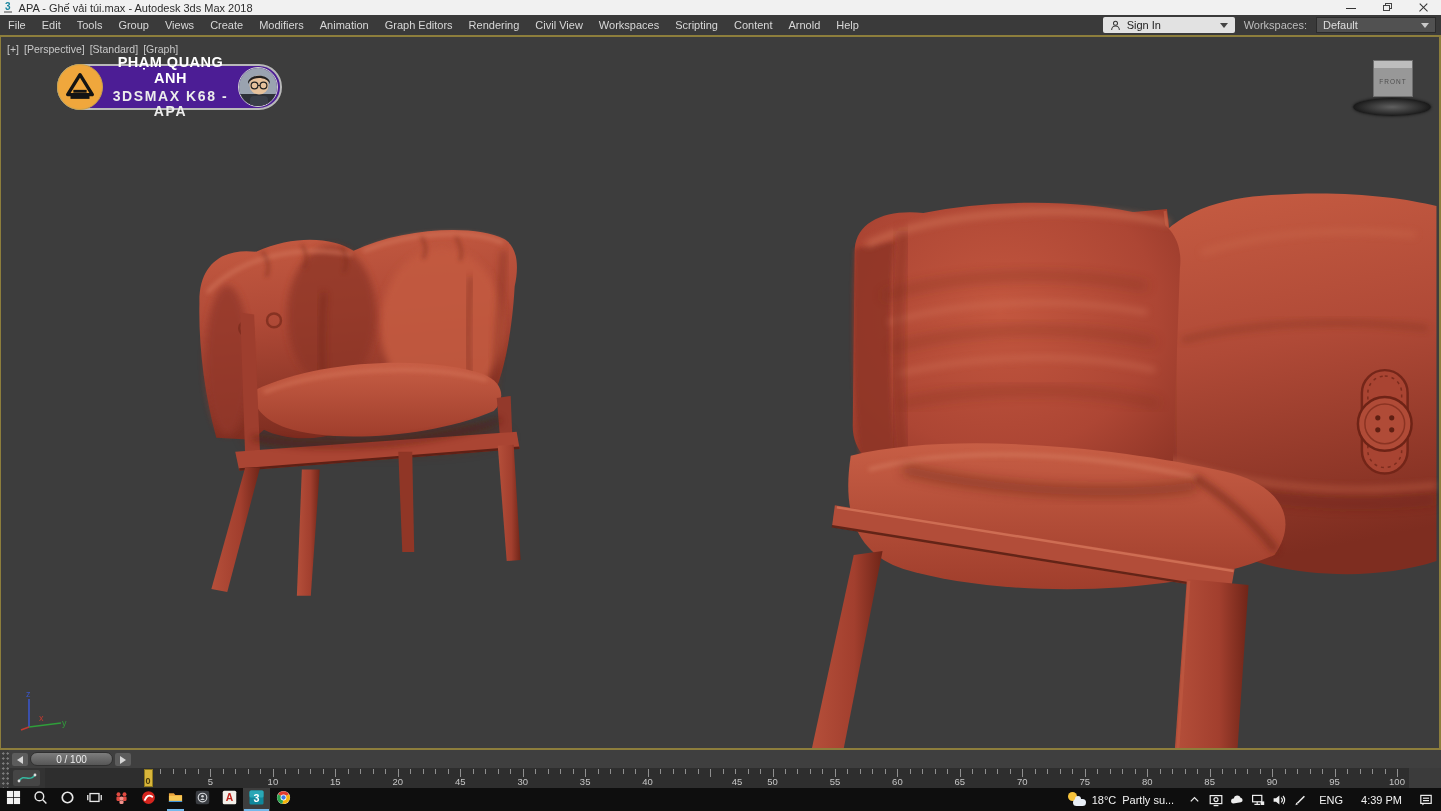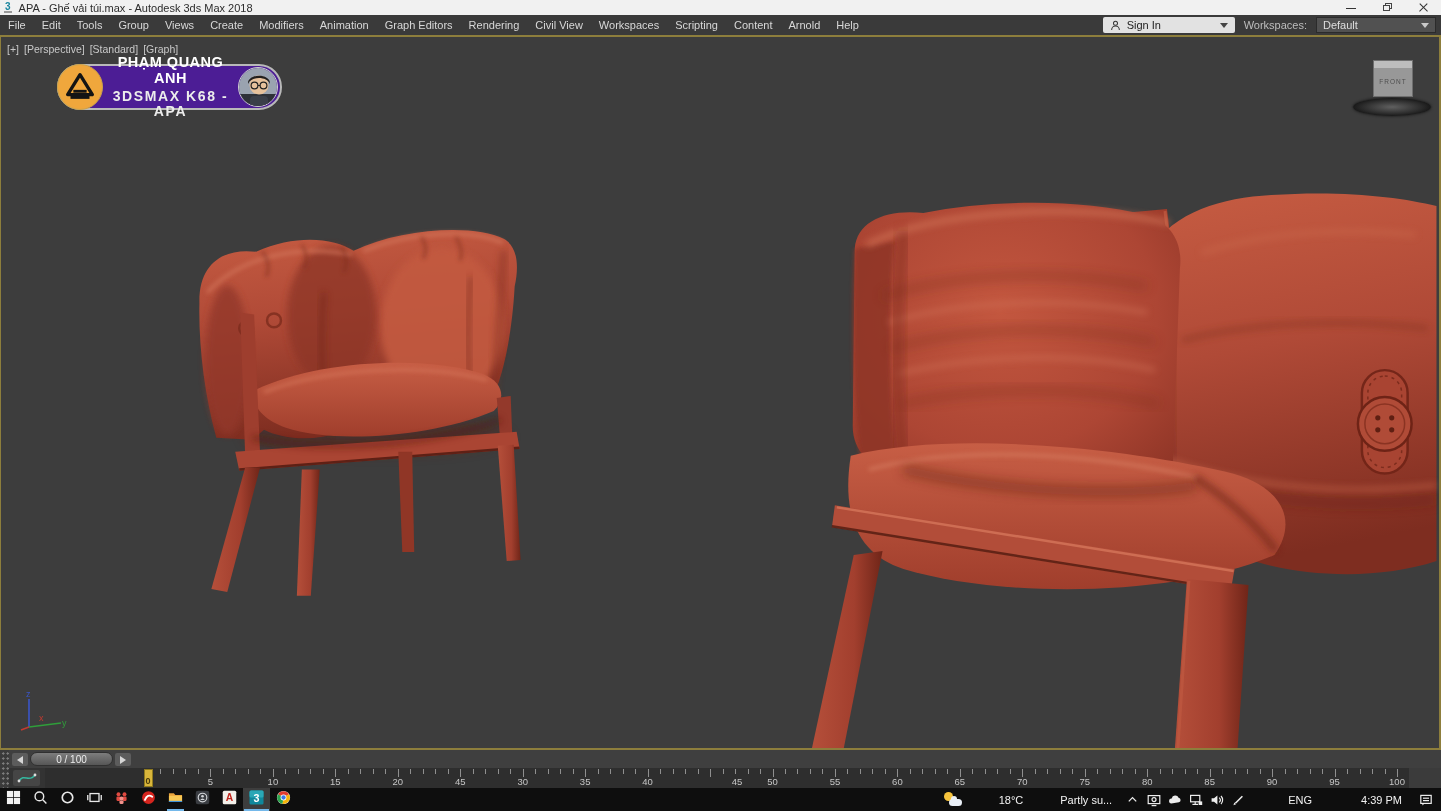--- a/index.html
+++ b/index.html
@@ -103,21 +103,21 @@
   .tb-left { display:flex; height:100%; }
   .tk-btn { width:27px; height:23px; display:flex; align-items:center; justify-content:center; position:relative; }
   .tk-btn.active { background:#3d3d3d; }
   .runline { position:absolute; bottom:0; left:5px; right:5px; height:2px; background:#74b8ea; }
   .tk-btn.active .runline { left:1px; right:1px; }
   .tray { margin-left:auto; display:flex; align-items:center; height:100%; }
   .weather-icon { position:relative; width:19px; height:15px; margin-right:6px; }
   .weather-icon .sun { position:absolute; left:1px; top:0; width:9px; height:9px; border-radius:50%; background:#f6c33c; }
   .weather-icon .cloud { position:absolute; right:0; bottom:1px; width:13px; height:7px; border-radius:6px; background:#e9eff6; }
   .weather-icon .cloud::before { content:""; position:absolute; left:2px; top:-3px; width:6px; height:6px; border-radius:50%; background:#e9eff6; }
-  .tray-text { font-size:11px; color:#f2f2f2; white-space:nowrap;margin-left:31px; }
+  .tray-text { font-size:11px; color:#f2f2f2; white-space:nowrap; }
   .tray-temp { margin-right:6px; } .tray-weather { margin-right:10px; max-width:62px; overflow:hidden; }
   .tray-ico { width:21px; height:23px; display:flex; align-items:center; justify-content:center; }
   .tray-lang { padding:0 9px; } .tray-time { padding:0 9px; }
   .tray-action { width:30px; height:23px; display:flex; align-items:center; justify-content:center; }
 </style>
 </head>
 <body>
 
 <div class="titlebar">
   <span class="app-icon3">3</span>

